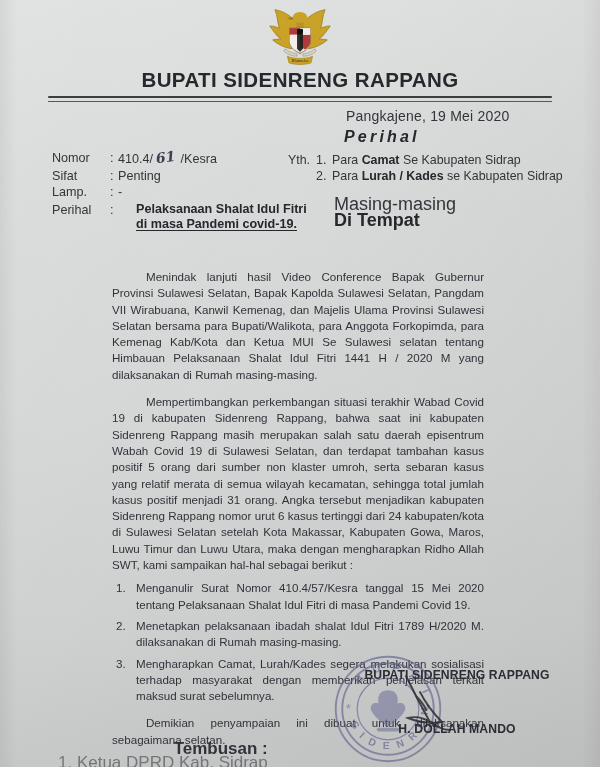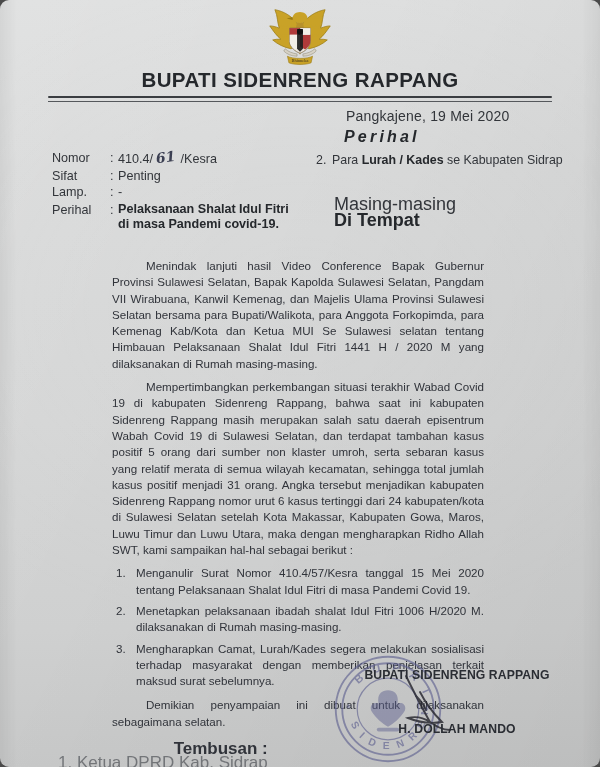--- a/index.html
+++ b/index.html
@@ -10,21 +10,20 @@
   .page {
     position: relative;
     width: 600px;
     height: 767px;
     overflow: hidden;
     background:
       linear-gradient(118deg, rgba(255,255,255,0.10) 0%, rgba(0,0,0,0.00) 38%, rgba(0,0,0,0.055) 100%),
       linear-gradient(180deg, #dedfdf 0%, #d9dada 22%, #d5d6d6 55%, #cfd0d0 82%, #c7c8c8 100%);
     font-family: "Liberation Sans", sans-serif;
     color: #2c2f33;
-    border-radius: 9px;
     -webkit-font-smoothing: antialiased;
   }
   
   .page::after {
     content: "";
     position: absolute;
     inset: 0;
     pointer-events: none;
     background:
       radial-gradient(ellipse 120% 70% at 50% 40%, rgba(255,255,255,0.14) 0%, rgba(0,0,0,0) 62%),
@@ -108,22 +107,22 @@
     font-family: "DejaVu Serif", serif;
     font-style: italic;
     font-weight: bold;
     font-size: 14px;
     color: #3b3f52;
     display: inline-block;
     transform: rotate(-7deg) translateY(-1px);
     margin: 0 5px 0 3px;
   }
   .perihal-row { margin-top: 1px; align-items: flex-start; }
-  .perihal-value { font-weight: bold; color: #25282c; line-height: 15.5px; }
-  .perihal-value .u { text-underline-offset: 2px; }
+  .perihal-value { font-weight: bold; color: #25282c; line-height: 15.5px; margin-left: 18px; }
+  .perihal-value .u { text-decoration: underline; text-underline-offset: 2px; }
 
   .recipients {
     position: absolute;
     top: 152px;
     left: 288px;
     font-size: 12.4px;
     line-height: 16px;
     color: #32353a;
   }
   .rcp-row { display: flex; }
@@ -144,21 +143,21 @@
   .body-copy {
     position: absolute;
     top: 258px;
     left: 112px;
     width: 372px;
     font-size: 11.6px;
     line-height: 16.3px;
     text-align: justify;
     color: #30333a;
   }
-  .body-copy p { margin: 0 0 7px 0; text-indent: 34px; }
+  .body-copy p { margin: 11px 0 7px 0; text-indent: 34px; }
 
   ol.points {
     margin: 4px 0 8px 0;
     padding: 0;
     list-style: none;
     counter-reset: pt;
   }
   ol.points li {
     position: relative;
     padding-left: 24px;
@@ -289,37 +288,42 @@
       <span class="fld-colon">:</span>
       <span class="perihal-value">
         <span>Pelaksanaan Shalat Idul Fitri</span><br>
         <span class="u">di masa Pandemi covid-19.</span>
       </span>
     </div>
   </div>
 
   <div class="recipients">
     <div class="rcp-row">
+      <span class="rcp-yth">Yth.</span>
+      <span class="rcp-num">1.</span>
+      <span><span>Para </span><span class="b">Camat</span><span> Se Kabupaten Sidrap</span></span>
+    </div>
+    <div class="rcp-row">
       <span class="rcp-yth"></span>
       <span class="rcp-num">2.</span>
       <span><span>Para </span><span class="b">Lurah / Kades</span><span> se  Kabupaten Sidrap</span></span>
     </div>
   </div>
 
   <div class="place">
     <div>Masing-masing</div>
     <div class="strong">Di Tempat</div>
   </div>
 
   <div class="body-copy">
     <p>Menindak lanjuti hasil Video Conference Bapak Gubernur Provinsi Sulawesi Selatan, Bapak Kapolda Sulawesi Selatan,  Pangdam  VII Wirabuana, Kanwil Kemenag, dan Majelis Ulama Provinsi Sulawesi Selatan bersama para Bupati/Walikota, para Anggota Forkopimda, para Kemenag Kab/Kota dan Ketua MUI Se Sulawesi selatan tentang Himbauan Pelaksanaan  Shalat Idul Fitri 1441 H / 2020 M yang dilaksanakan di Rumah masing-masing.</p>
     <p>Mempertimbangkan perkembangan situasi terakhir Wabad Covid 19 di kabupaten Sidenreng Rappang, bahwa saat ini kabupaten Sidenreng Rappang masih merupakan salah satu daerah episentrum Wabah Covid 19 di Sulawesi Selatan, dan terdapat tambahan kasus positif 5 orang dari sumber non klaster umroh, serta sebaran kasus yang relatif merata di semua wilayah kecamatan, sehingga total jumlah kasus positif menjadi 31 orang. Angka tersebut menjadikan kabupaten Sidenreng Rappang nomor urut 6 kasus tertinggi dari 24 kabupaten/kota di Sulawesi Selatan setelah Kota Makassar, Kabupaten Gowa, Maros, Luwu Timur dan Luwu Utara, maka dengan mengharapkan Ridho Allah SWT,  kami sampaikan hal-hal sebagai berikut :</p>
     <ol class="points">
       <li>Menganulir Surat Nomor 410.4/57/Kesra tanggal 15 Mei 2020 tentang Pelaksanaan Shalat Idul Fitri di masa Pandemi Covid 19.</li>
-      <li>Menetapkan pelaksanaan ibadah shalat Idul Fitri 1006 H/2020 M. dilaksanakan di Rumah masing-masing.</li>
+      <li>Menetapkan pelaksanaan ibadah shalat Idul Fitri 1789 H/2020 M. dilaksanakan di Rumah masing-masing.</li>
       <li>Mengharapkan Camat, Lurah/Kades segera melakukan sosialisasi terhadap masyarakat dengan memberikan penjelasan terkait maksud surat sebelumnya.</li>
     </ol>
     <p>Demikian penyampaian ini dibuat untuk dilaksanakan sebagaimana selatan.</p>
   </div>
 
   <svg class="stamp" viewBox="0 0 120 120">
     <g fill="none" stroke="#5d5f8f" stroke-width="2">
       <circle cx="60" cy="60" r="56"></circle>
       <circle cx="60" cy="60" r="49"></circle>
       <circle cx="60" cy="60" r="33" stroke-width="1.3"></circle>

